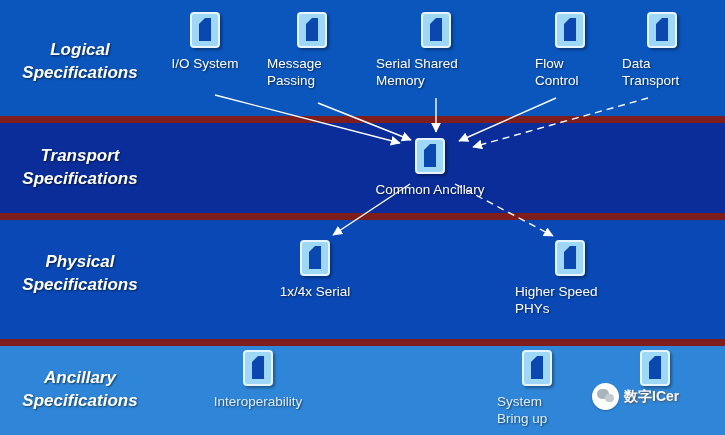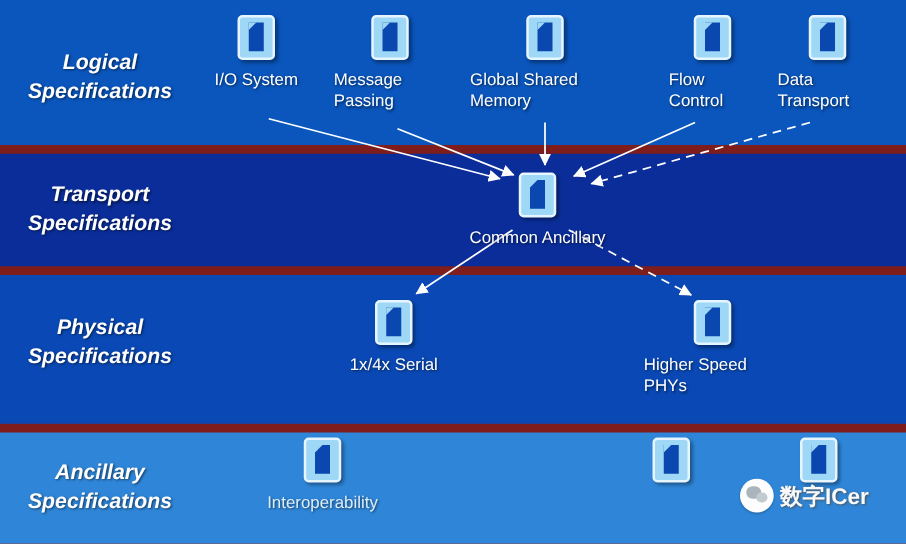--- a/index.html
+++ b/index.html
@@ -31,21 +31,21 @@
 
   svg.arrows{position:absolute;left:0;top:0;z-index:2;pointer-events:none;}
 
   .watermark{position:absolute;left:592px;top:383px;display:flex;align-items:center;gap:5px;z-index:6;}
   .wechat-icon{width:27px;height:27px;border-radius:50%;background:#fdfdfd;position:relative;
     box-shadow:0 1px 2px rgba(0,0,0,.25);flex:0 0 auto;}
   .wechat-icon::before{content:"";position:absolute;left:5px;top:6px;width:12px;height:10px;
     border-radius:5px;background:#aab4bc;}
   .wechat-icon::after{content:"";position:absolute;left:13px;top:11px;width:9px;height:8px;
     border-radius:4px;background:#c3cbd2;}
-  .watermark .wm-text{color:#fafafa;font-size:18px;font-weight:bold;
+  .watermark .wm-text{color:#fafafa;font-size:14px;font-weight:bold;
     text-shadow:1px 1px 2px rgba(80,80,80,.9);}
 </style>
 </head>
 <body>
 
 <div class="stage">
 
   <div class="band logical"></div>
   <div class="band transport"></div>
   <div class="band physical"></div>
@@ -95,21 +95,21 @@
         <span class="page"></span>
         <span class="sheet"></span>
       </span>
     <span class="label">Message Passing</span>
   </div>
   <div class="item" style="left:376px;top:12px;width:120px;">
     <span class="doc-icon">
         <span class="page"></span>
         <span class="sheet"></span>
       </span>
-    <span class="label">Global Shared Memory</span>
+    <span class="label">Serial Shared Memory</span>
   </div>
   <div class="item" style="left:535px;top:12px;width:70px;">
     <span class="doc-icon">
         <span class="page"></span>
         <span class="sheet"></span>
       </span>
     <span class="label">Flow Control</span>
   </div>
   <div class="item" style="left:622px;top:12px;width:80px;">
     <span class="doc-icon">
@@ -147,20 +147,21 @@
         <span class="page"></span>
         <span class="sheet"></span>
       </span>
     <span class="label ancillary-label">Interoperability</span>
   </div>
   <div class="item" style="left:497px;top:350px;width:80px;">
     <span class="doc-icon">
         <span class="page"></span>
         <span class="sheet"></span>
       </span>
+    <span class="label ancillary-label">System Bring up</span>
   </div>
   <div class="item" style="left:635px;top:350px;width:40px;">
     <span class="doc-icon">
         <span class="page"></span>
         <span class="sheet"></span>
       </span>
   </div>
 
   <div class="watermark">
     <span class="wechat-icon"></span>

